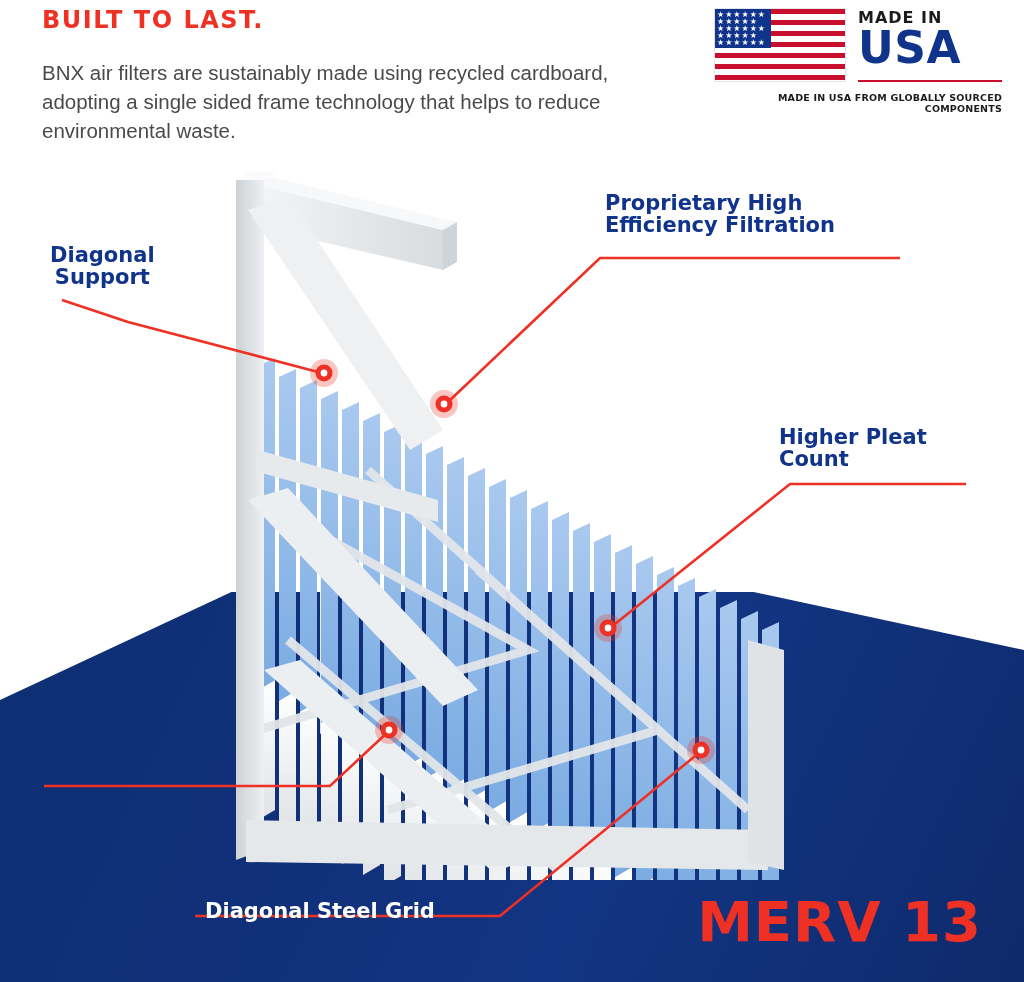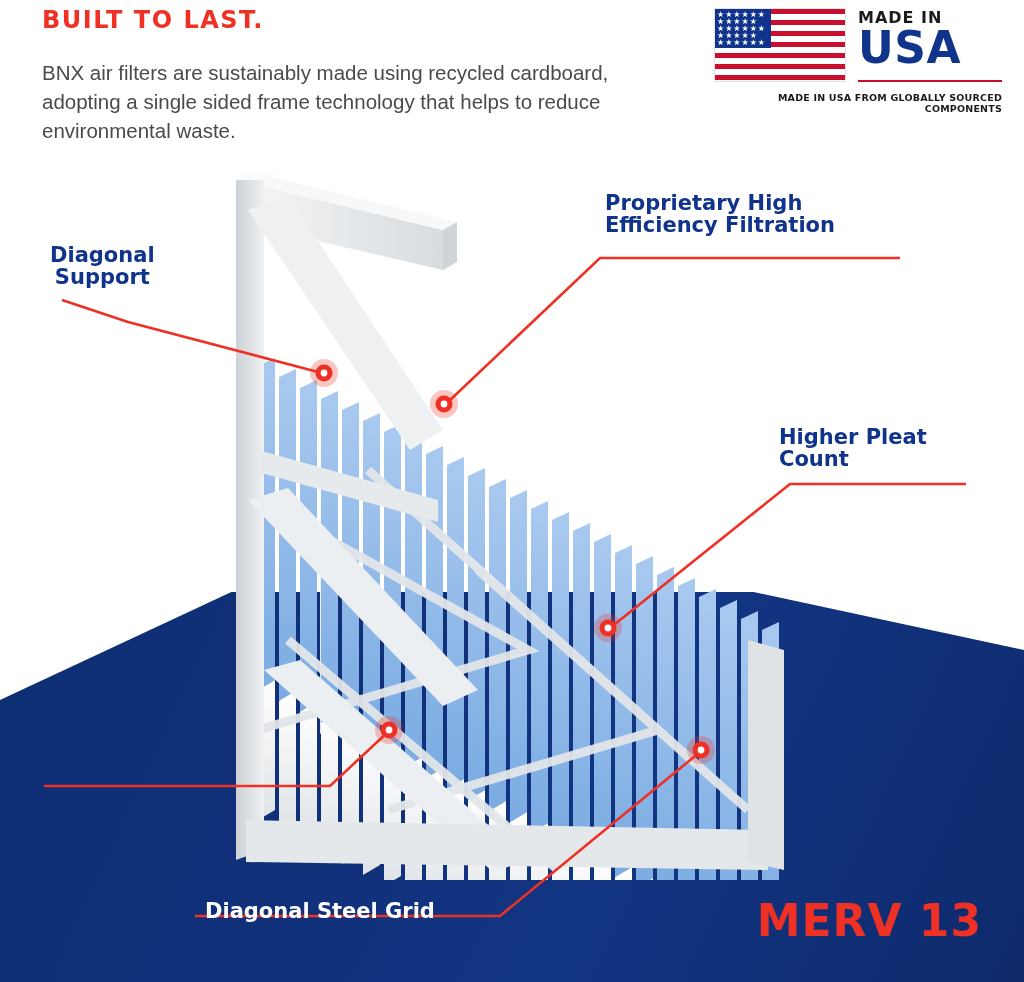--- a/index.html
+++ b/index.html
@@ -191,22 +191,22 @@
 
   .c-diagonal   { left: 50px;  top: 244px; text-align: center; }
   .c-prop       { left: 605px; top: 192px; }
   .c-pleat      { left: 779px; top: 426px; }
   .c-frame      { left: 44px;  top: 722px; color:#ffffff; }
   .c-steel      { left: 205px; top: 900px; color:#ffffff; }
 
   .merv {
     position: absolute;
     right: 42px;
-    bottom: 36px;
-    font-size: 44px;
+    bottom: 28px;
+    font-size: 56px;
     font-weight: bold;
     letter-spacing: 1px;
     color: #ee3124;
     font-family: "DejaVu Sans", sans-serif;
   }
 
   
   .leaders {
     position: absolute;
     left: 0; top: 0;

